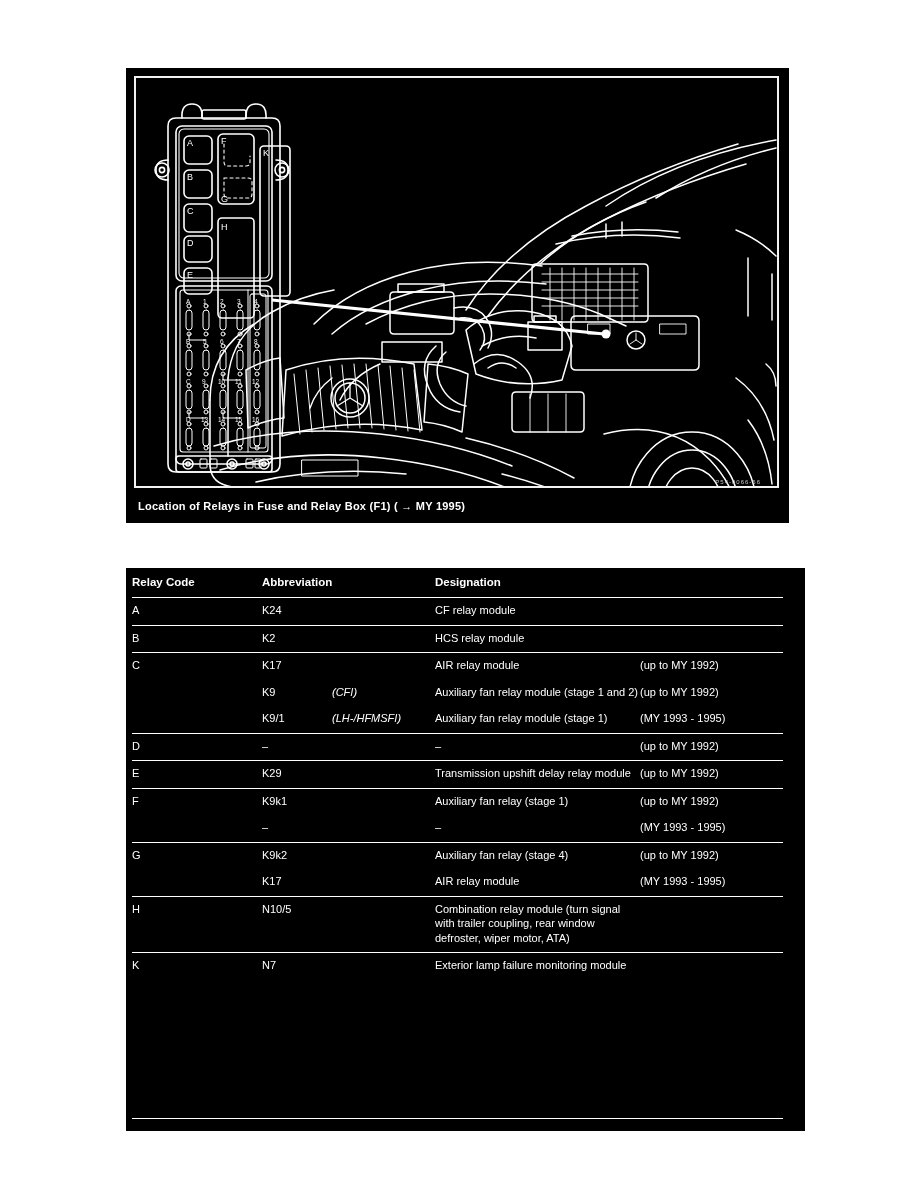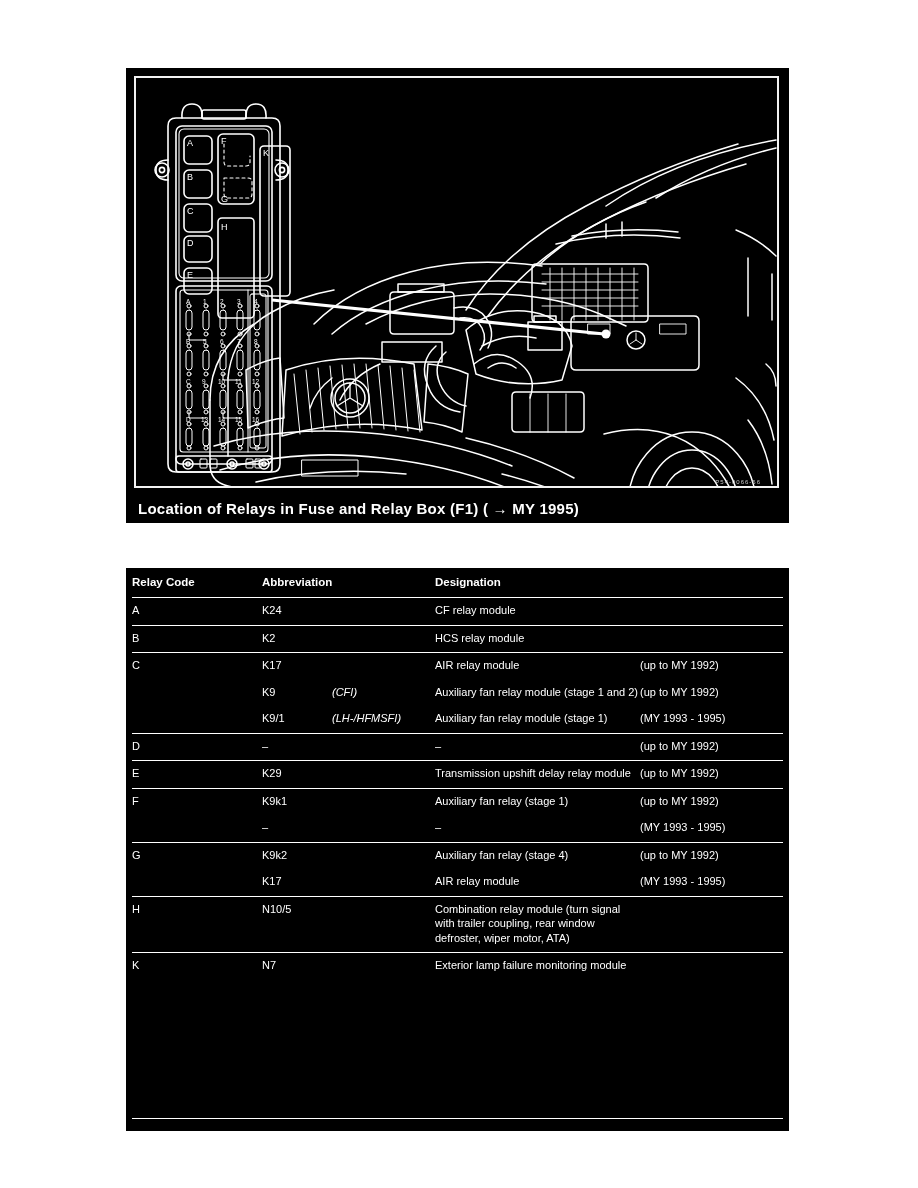--- a/index.html
+++ b/index.html
@@ -38,21 +38,21 @@
     position: absolute;
     left: 0;
     top: 0;
   }
   .figure-caption {
     position: absolute;
     left: 12px;
     top: 432px;
     width: 640px;
     color: #ffffff;
-    font-size: 15px;
+    font-size: 11px;
     font-weight: bold;
     letter-spacing: 0.25px;
     white-space: nowrap;
   }
   .watermark {
     position: absolute;
     right: 28px;
     bottom: 38px;
     color: #c8c8c8;
     font-size: 6px;
@@ -62,20 +62,21 @@
 
   
   .table-panel {
     position: absolute;
     left: 126px;
     top: 568px;
     width: 663px;
     height: 563px;
     background: #000000;
     color: #ffffff;
+    padding-left: 16px;
   }
   .tbl {
     position: absolute;
     left: 6px;
     top: 6px;
     width: 651px;
     border-collapse: collapse;
     font-size: 11px;
   }
   .tbl th {

